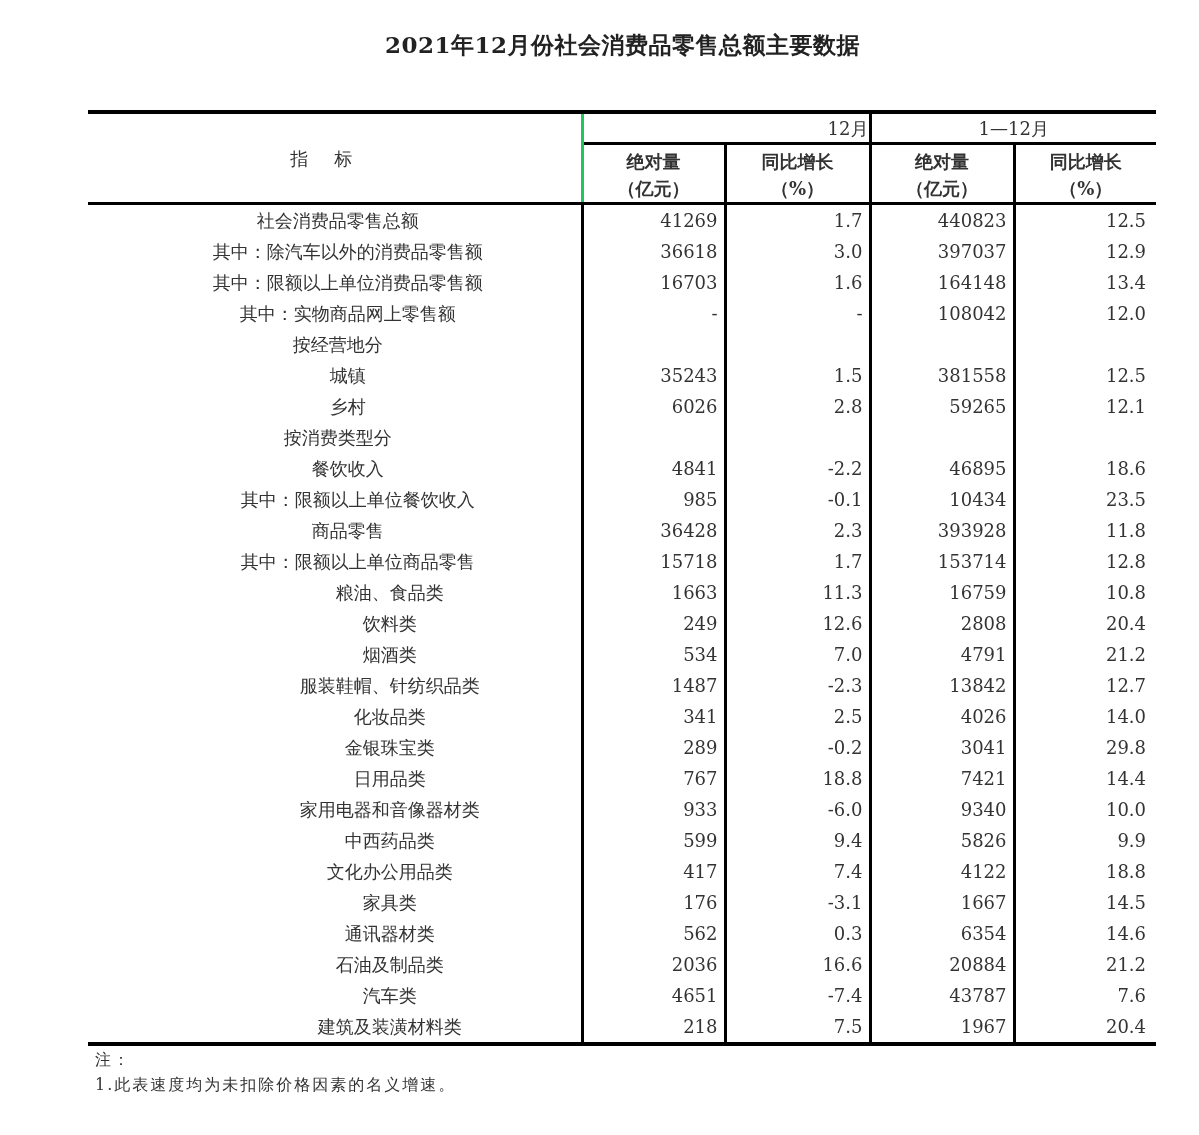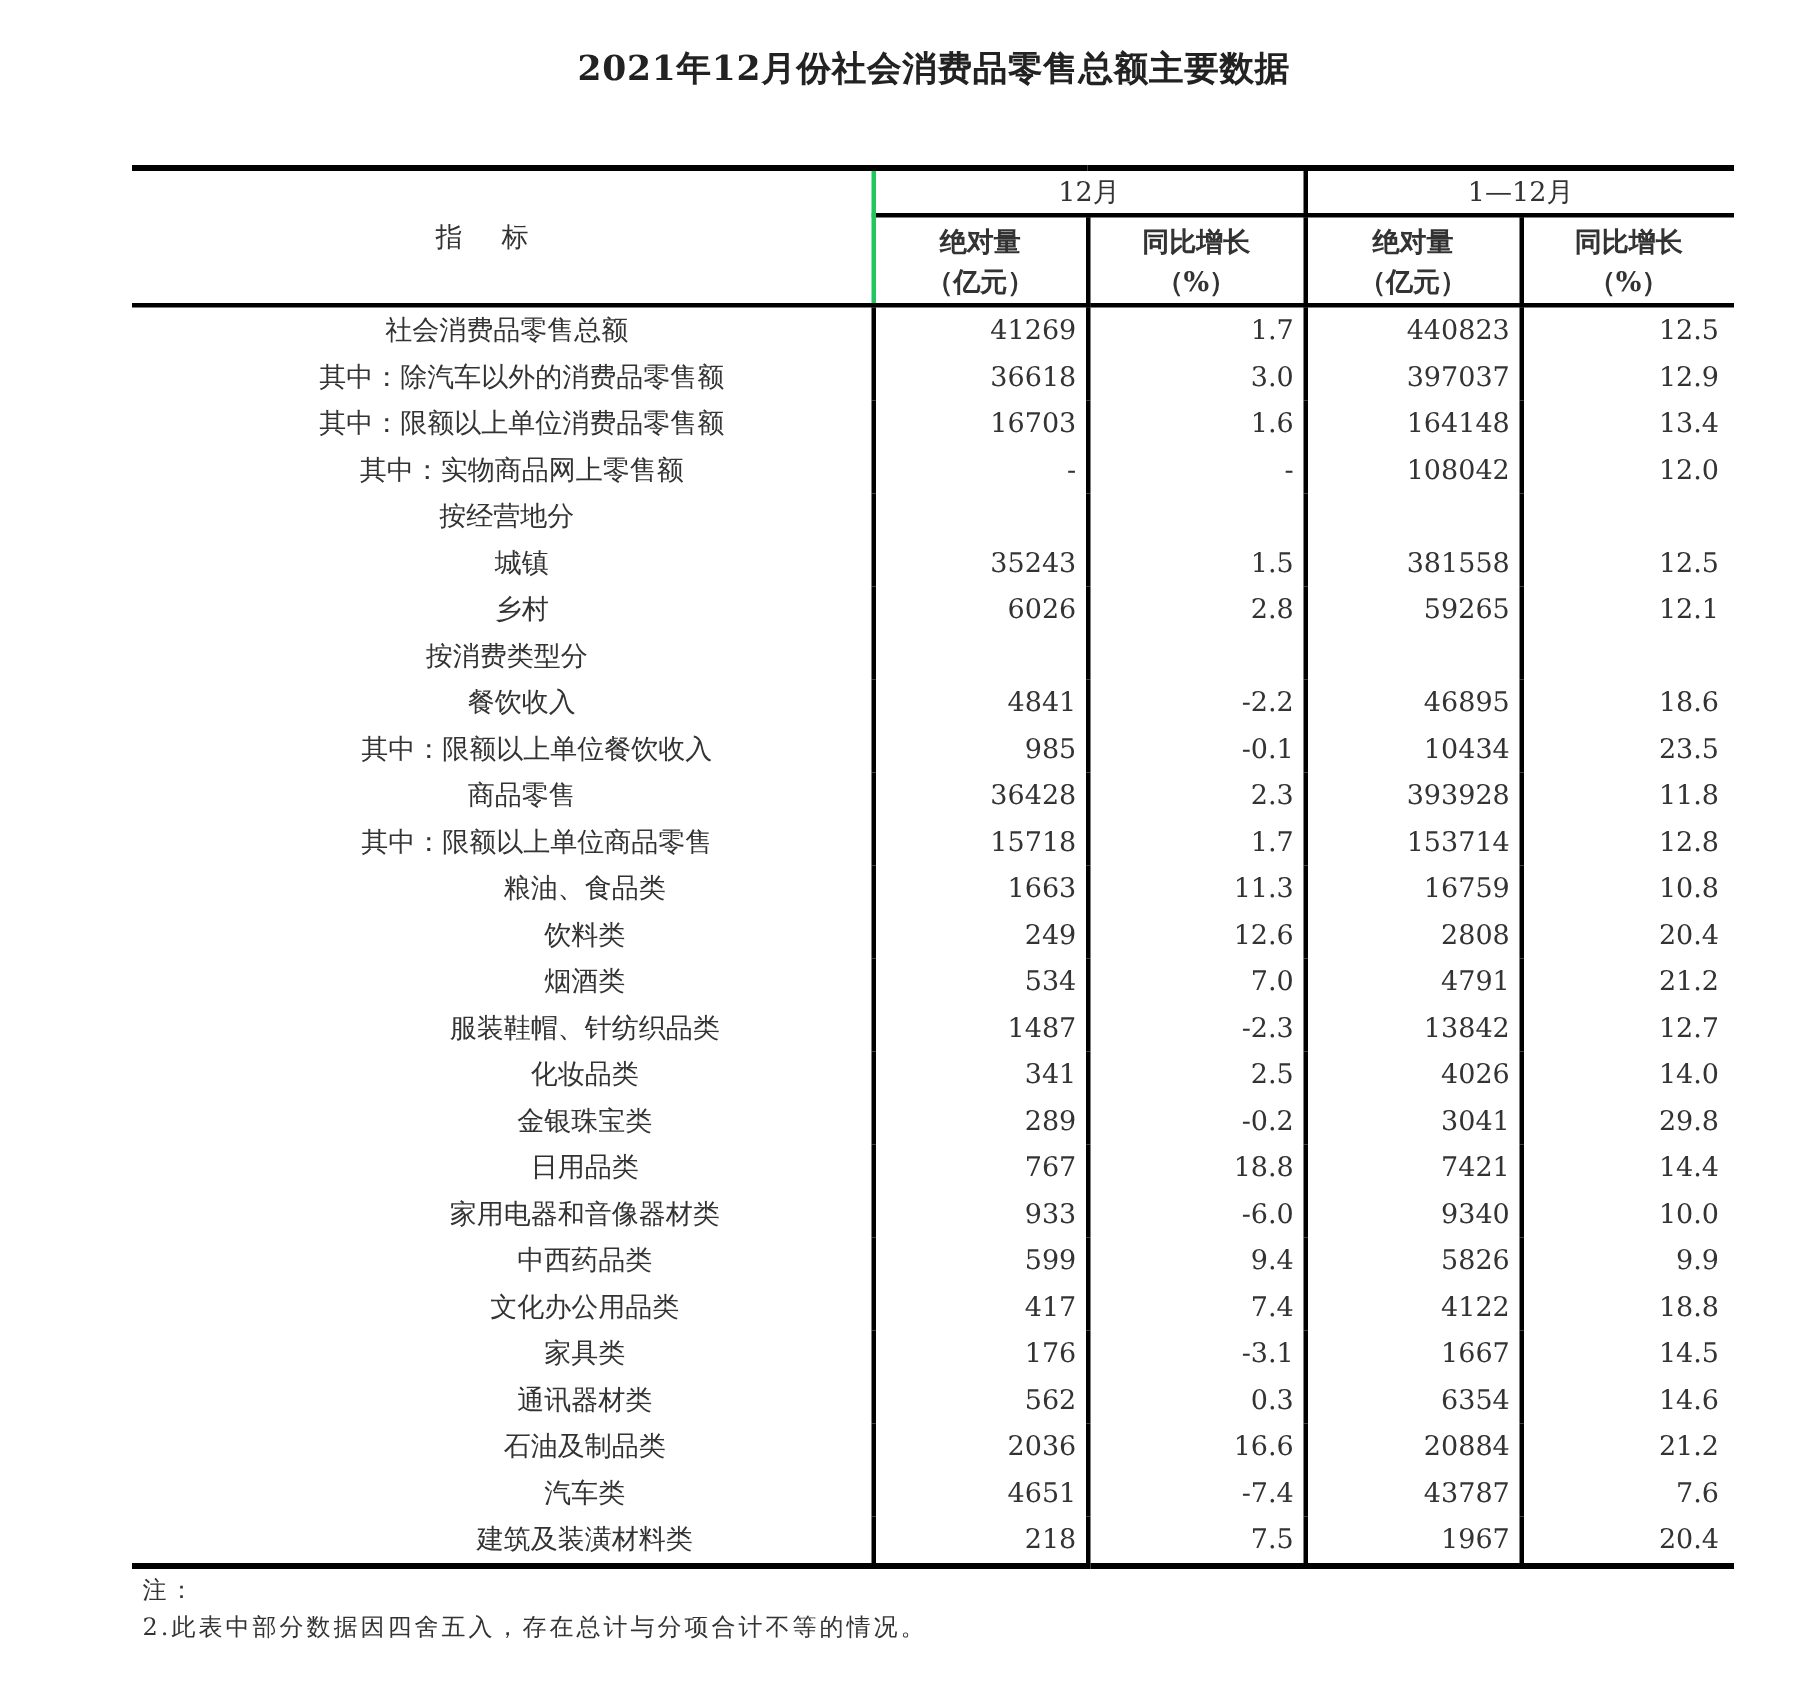--- a/index.html
+++ b/index.html
@@ -61,20 +61,21 @@
     th.ind-head {
       border-right: 3px solid #22c55e;
       border-bottom: 3px solid #000;
       letter-spacing: 26px;
       padding-left: 26px;
       vertical-align: middle;
     }
     th.grp-12 {
       border-bottom: 3px solid #000;
       border-right: 3px solid #000;
+      text-align: right;
     }
     th.grp-ytd {
       border-bottom: 3px solid #000;
     }
     tr.h2 th {
       height: 55px;
       border-bottom: 3px solid #000;
       vertical-align: middle;
       padding-top: 2px;
     }
@@ -350,14 +351,14 @@
           <td class="num n-b">7.5</td>
           <td class="num n-c">1967</td>
           <td class="num n-d">20.4</td>
         </tr>
       </tbody>
   </table>
 </div>
 
 <div class="notes">
   <div>注：</div>
-  <div>2.此表中部分数据因四舍五入，存在总计与分项合计不等的情况。</div>
+  <div>1.此表速度均为未扣除价格因素的名义增速。</div>
 </div>
 
 </body></html>

